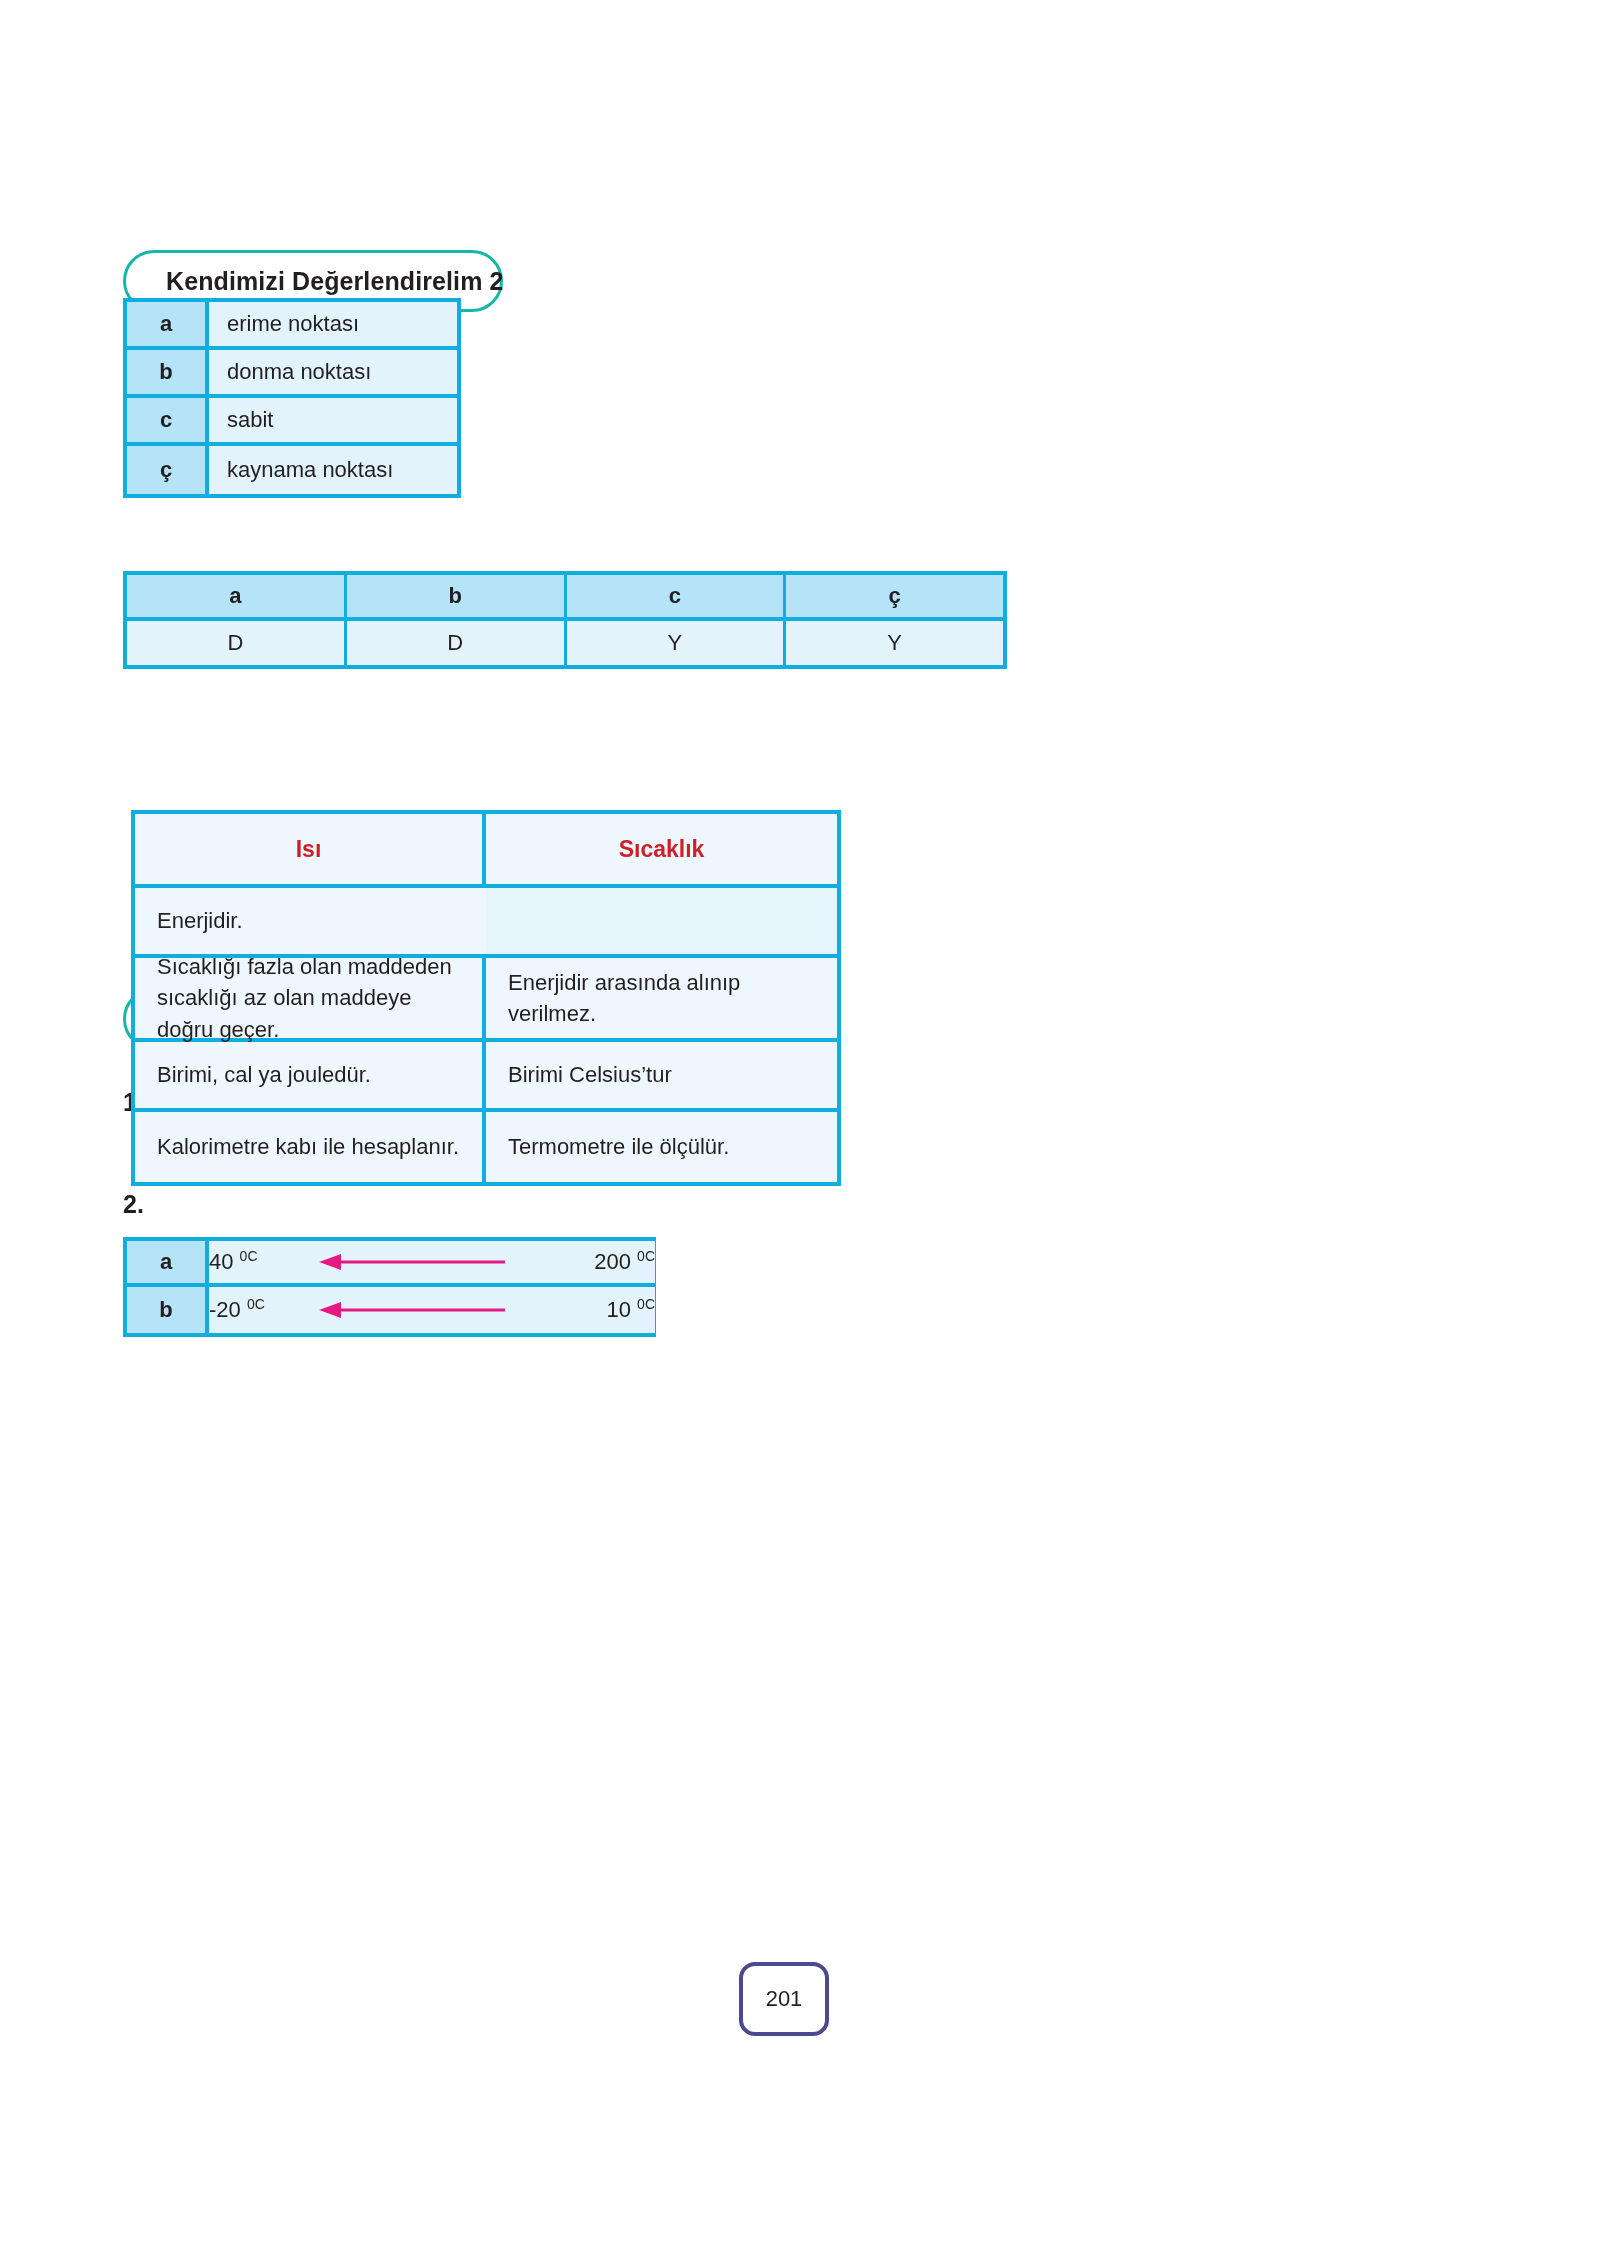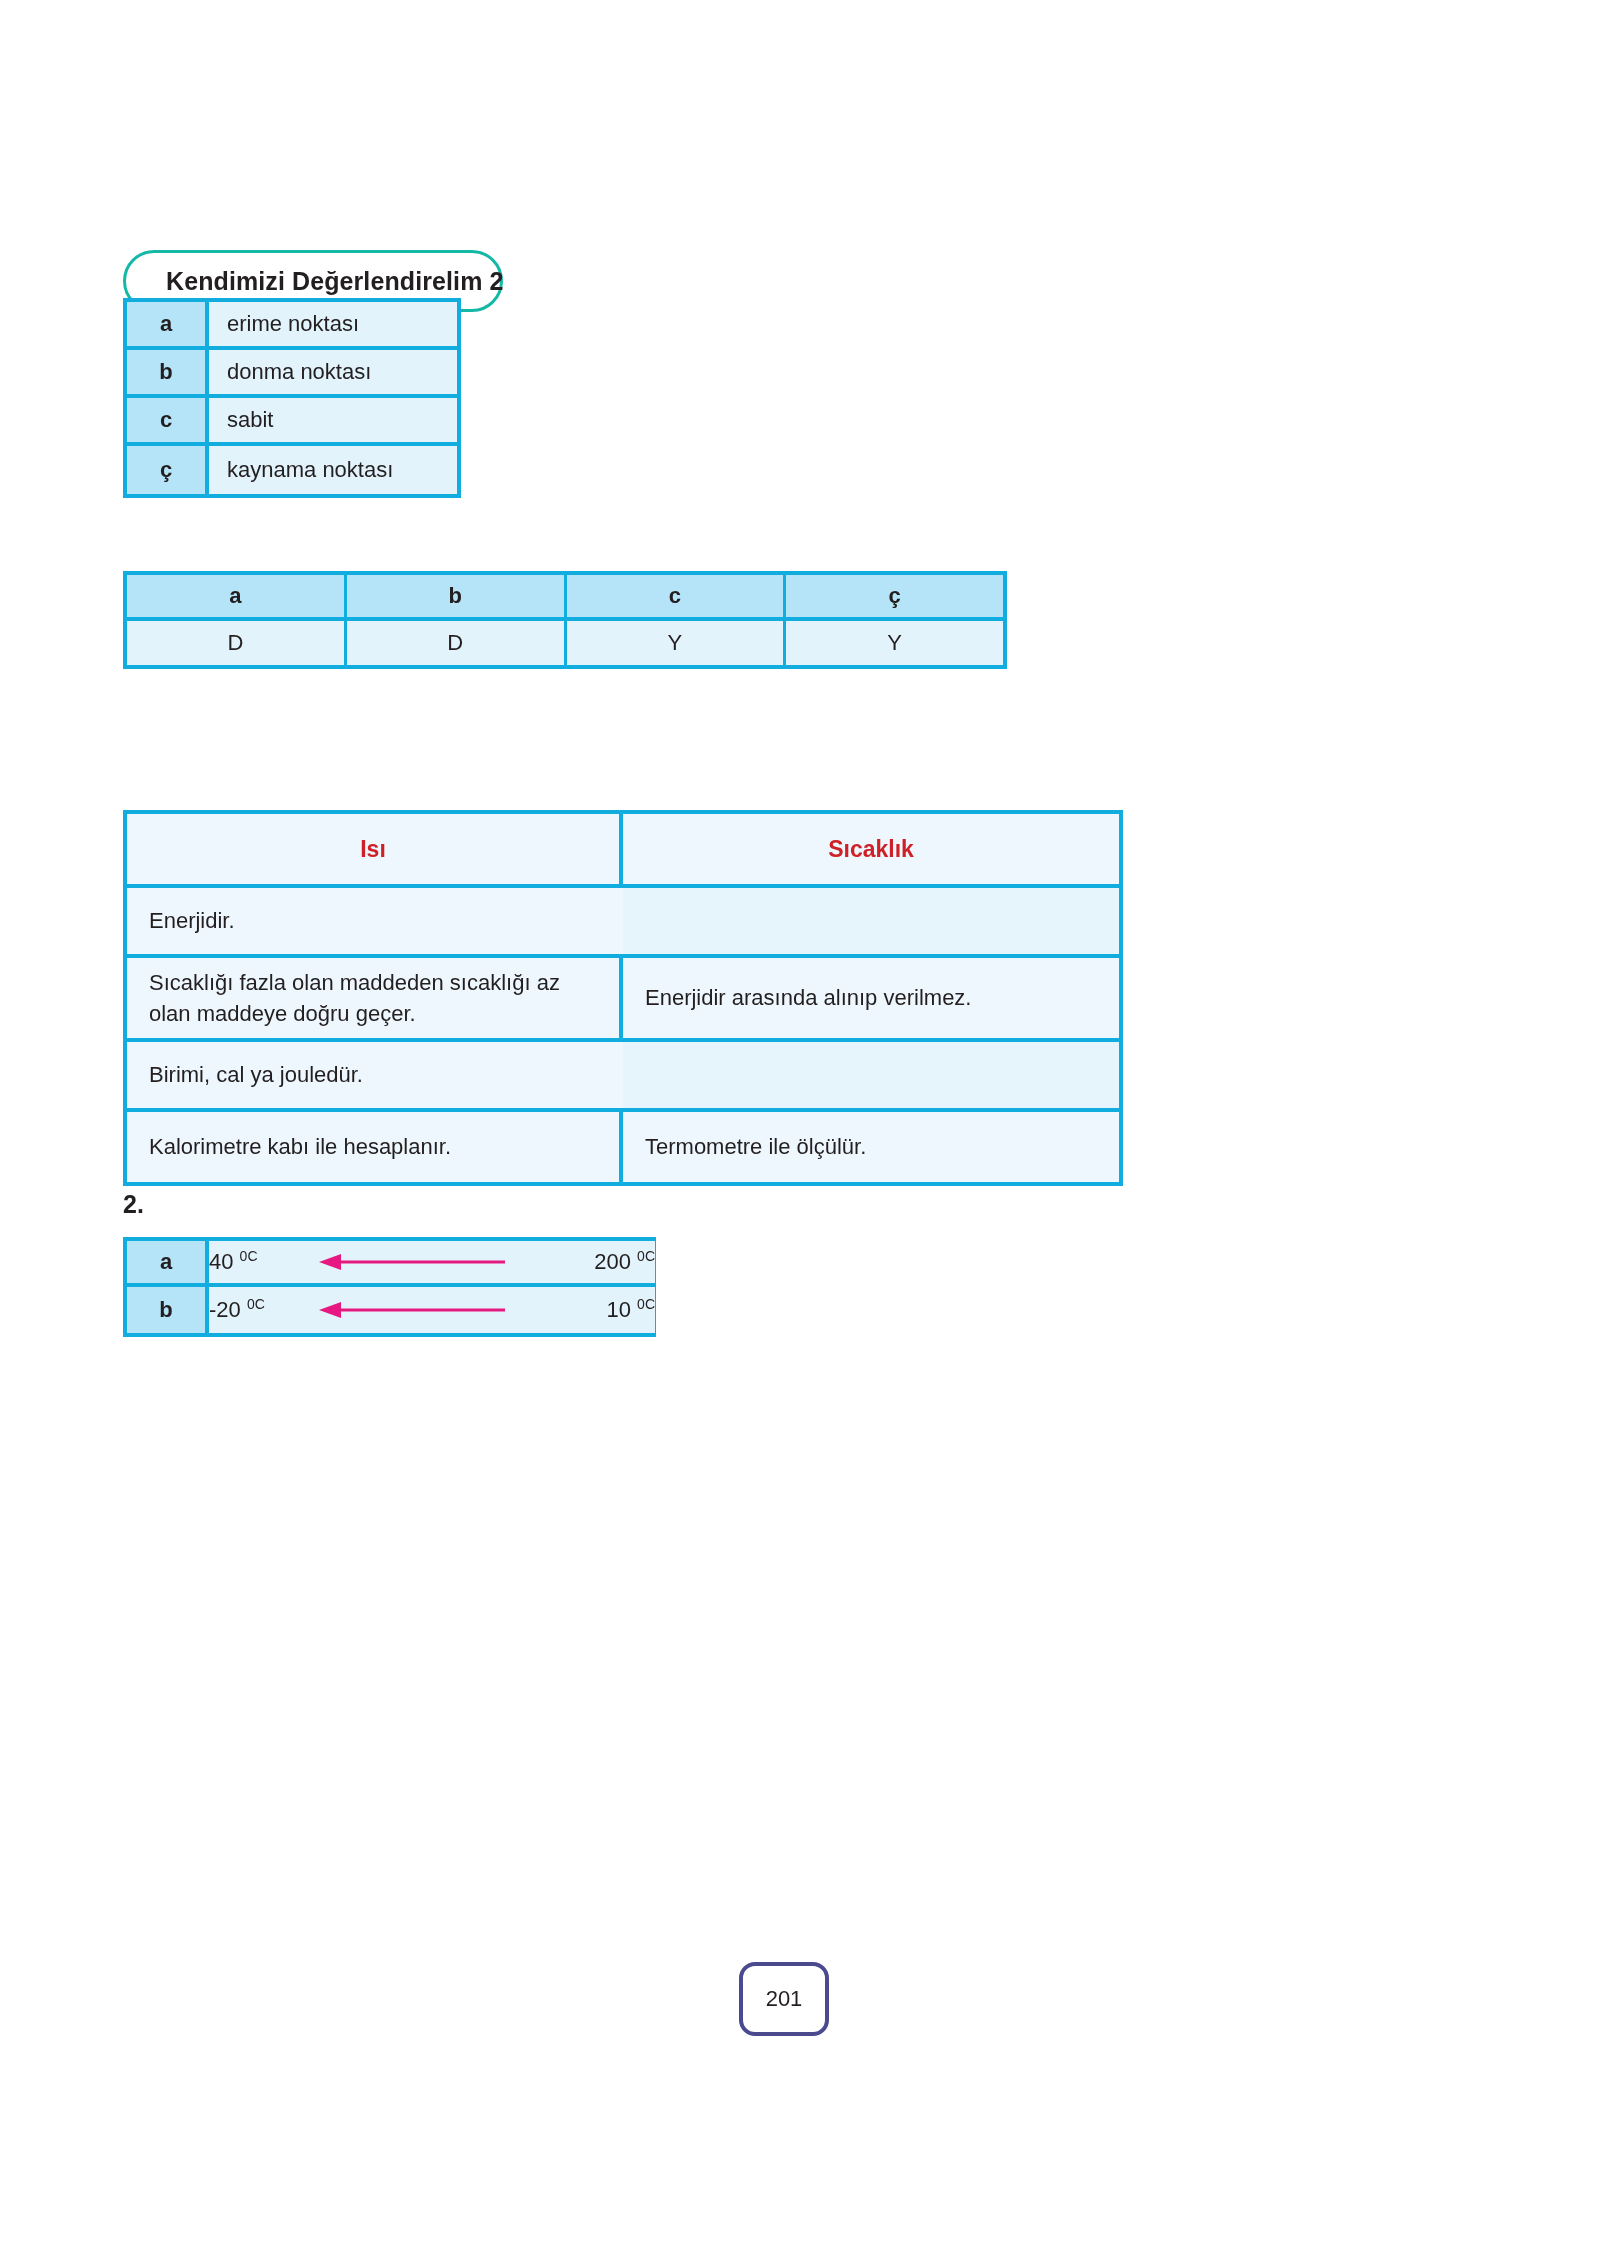--- a/index.html
+++ b/index.html
@@ -102,21 +102,21 @@
     display: flex;
     align-items: center;
     justify-content: center;
     font-size: 22px;
     color: #231f20;
   }
   .t2-cell:last-child { border-right: none; }
   .t2-row.head .t2-cell { font-weight: bold; }
 
   
-  .t3 { left: 123px; top: 810px; width: 1000px; }
+  .t3 { left: 131px; top: 810px; width: 710px; }
   .t3-row { display: flex; border-bottom: 4px solid #12addf; }
   .t3-row:last-child { border-bottom: none; }
   .t3-col {
     width: 50%;
     border-right: 4px solid #12addf;
     background: #eef7fd;
     display: flex;
     align-items: center;
     padding: 0 22px;
     font-size: 22px;
@@ -260,20 +260,21 @@
     </div>
     <div class="t3-row r1">
       <div class="t3-col">Enerjidir.</div>
     </div>
     <div class="t3-row r2">
       <div class="t3-col">Sıcaklığı fazla olan maddeden sıcaklığı az olan maddeye doğru geçer.</div>
       <div class="t3-col">Enerjidir arasında alınıp verilmez.</div>
     </div>
     <div class="t3-row r3">
       <div class="t3-col">Birimi, cal ya jouledür.</div>
+      <div class="t3-col">Birimi Celsius’tur</div>
     </div>
     <div class="t3-row r4">
       <div class="t3-col">Kalorimetre kabı ile hesaplanır.</div>
       <div class="t3-col">Termometre ile ölçülür.</div>
     </div>
   </div>
 
   <div class="qnum" style="left:123px; top:1190px;">2.</div>
 
   <div class="tbl t4">

